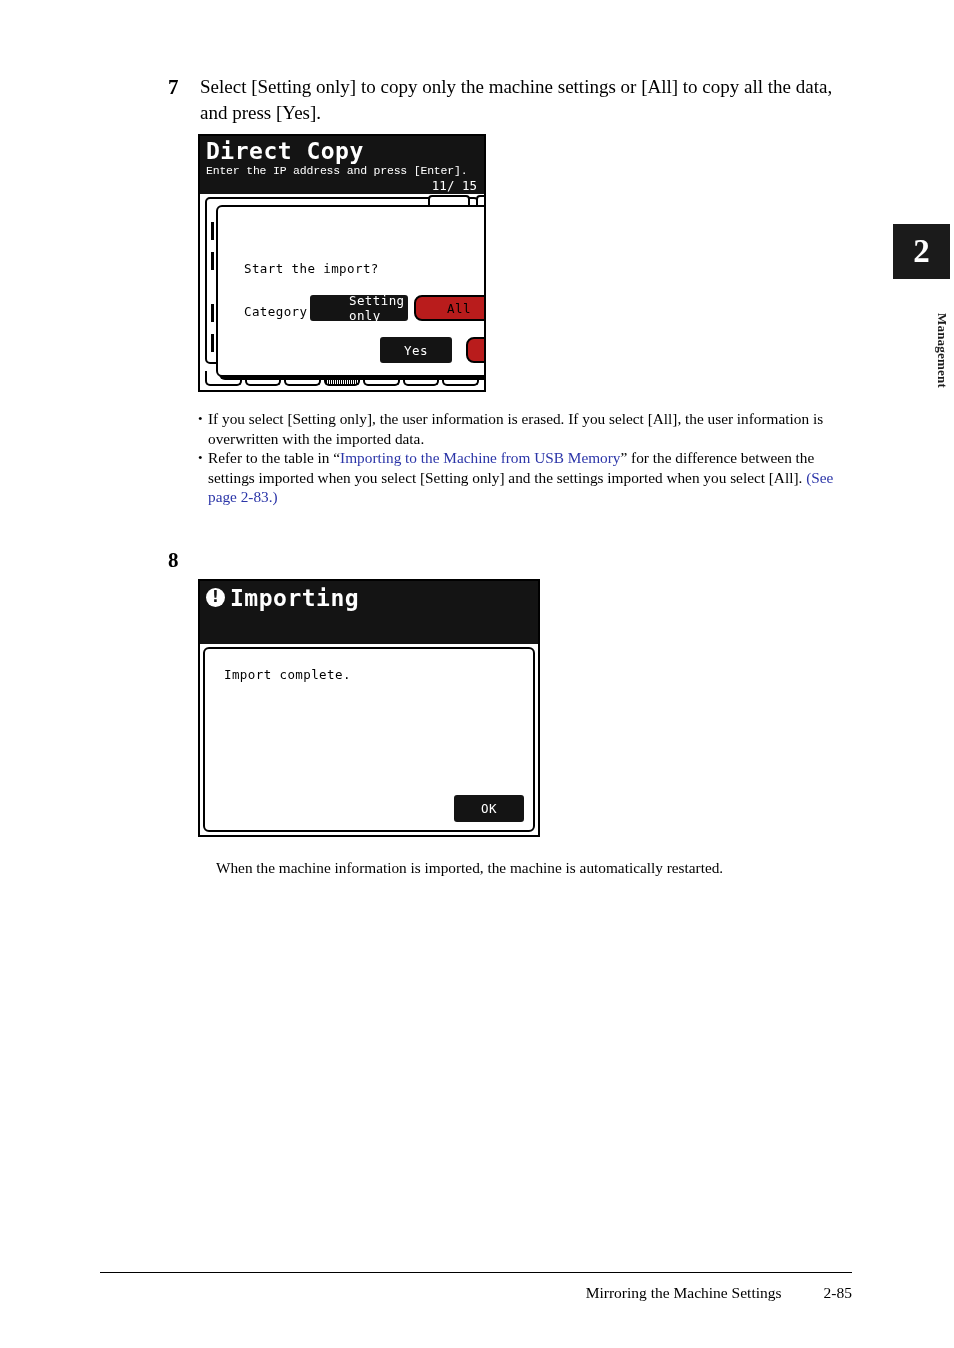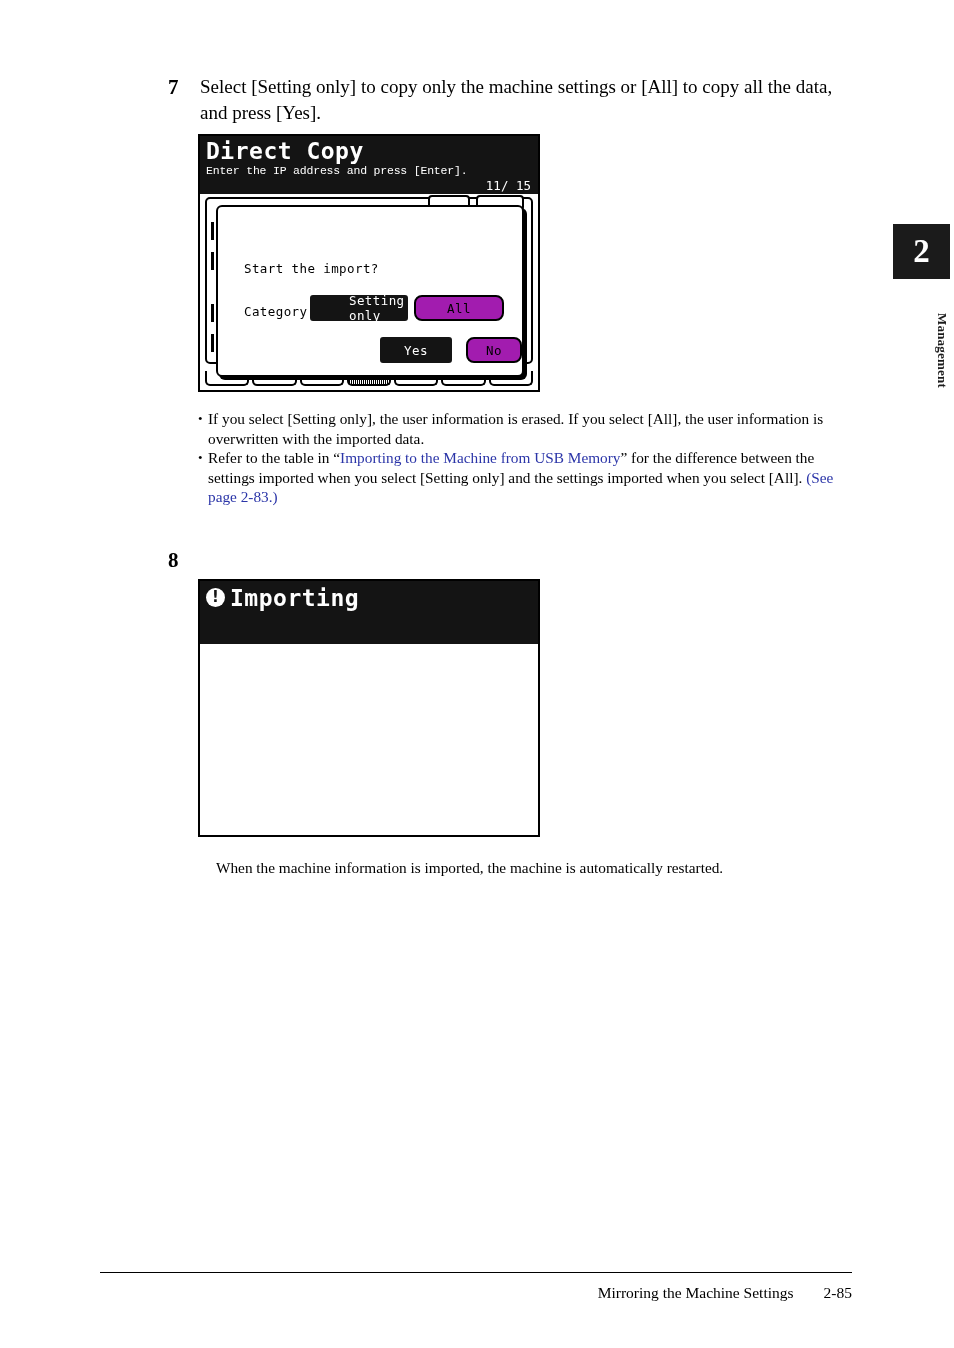--- a/index.html
+++ b/index.html
@@ -103,21 +103,21 @@
     color: #000;
   }
 
   
   .lcd {
     position: absolute;
     background: #ffffff;
     border: 2px solid #000;
     font-family: "DejaVu Sans Mono", monospace;
   }
-  #lcd1 { left: 198px; top: 134px; width: 342px; height: 258px; }
+  #lcd1 { left: 198px; top: 134px; width: 288px; height: 258px; }
   #lcd2 { left: 198px; top: 579px; width: 342px; height: 258px; }
 
   
   .lcd-head {
     background: #141414;
     color: #ffffff;
     position: relative;
   }
   #lcd1 .lcd-head { height: 58px; padding: 2px 6px 0 6px; }
   #lcd2 .lcd-head { height: 63px; padding: 4px 6px 0 6px;
@@ -252,21 +252,21 @@
   .lcd-btn {
     position: absolute;
     font-family: "DejaVu Sans Mono", monospace;
     font-size: 12.5px;
     letter-spacing: 0.4px;
     display: flex;
     align-items: center;
     justify-content: center;
     border: 2px solid #000;
     border-radius: 8px;
-    background: #a21caf;
+    background: #b91c1c;
     color: #000;
   }
   .lcd-btn.on {
     background: #141414;
     color: #ffffff;
     border-color: #141414;
     border-radius: 3px;
   }
   #btn-setting-only { left: 92px; top: 88px;  width: 98px; height: 26px; padding-left: 37px; }
   #btn-all          { left: 196px; top: 88px; width: 90px; height: 26px; }
@@ -317,21 +317,21 @@
   .footer {
     position: absolute;
     left: 100px;
     top: 1284px;
     width: 752px;
     text-align: right;
     font-family: "Liberation Serif", serif;
     font-size: 15.5px;
     color: #000;
   }
-  .footer-title { margin-right: 30px; }
+  .footer-title { margin-right: 42px; }
   .footer-page { }
 </style>
 </head>
 <body>
 
 <div class="side-tab">
   <span>2</span>
 </div>
 <div class="side-tab-label">Management</div>
 
@@ -392,20 +392,26 @@
 
 <div class="step" id="step8">
   <div class="step-num">8</div>
 </div>
 
 <div class="lcd" id="lcd2">
   <div class="lcd-head">
     <div class="warn-icon">!</div>
     <div class="lcd-title">Importing</div>
   </div>
+  <div class="lcd-body2">
+    <div class="panel2">
+      <div class="msg2">Import complete.</div>
+      <div class="lcd-btn on" id="btn-ok">OK</div>
+    </div>
+  </div>
 </div>
 
 <div class="closing-para">When the machine information is imported, the machine is automatically restarted.</div>
 
 <div class="footer-rule"></div>
 <div class="footer">
   <span class="footer-title">Mirroring the Machine Settings</span><span class="footer-page">2-85</span>
 </div>
 
 </body></html>

